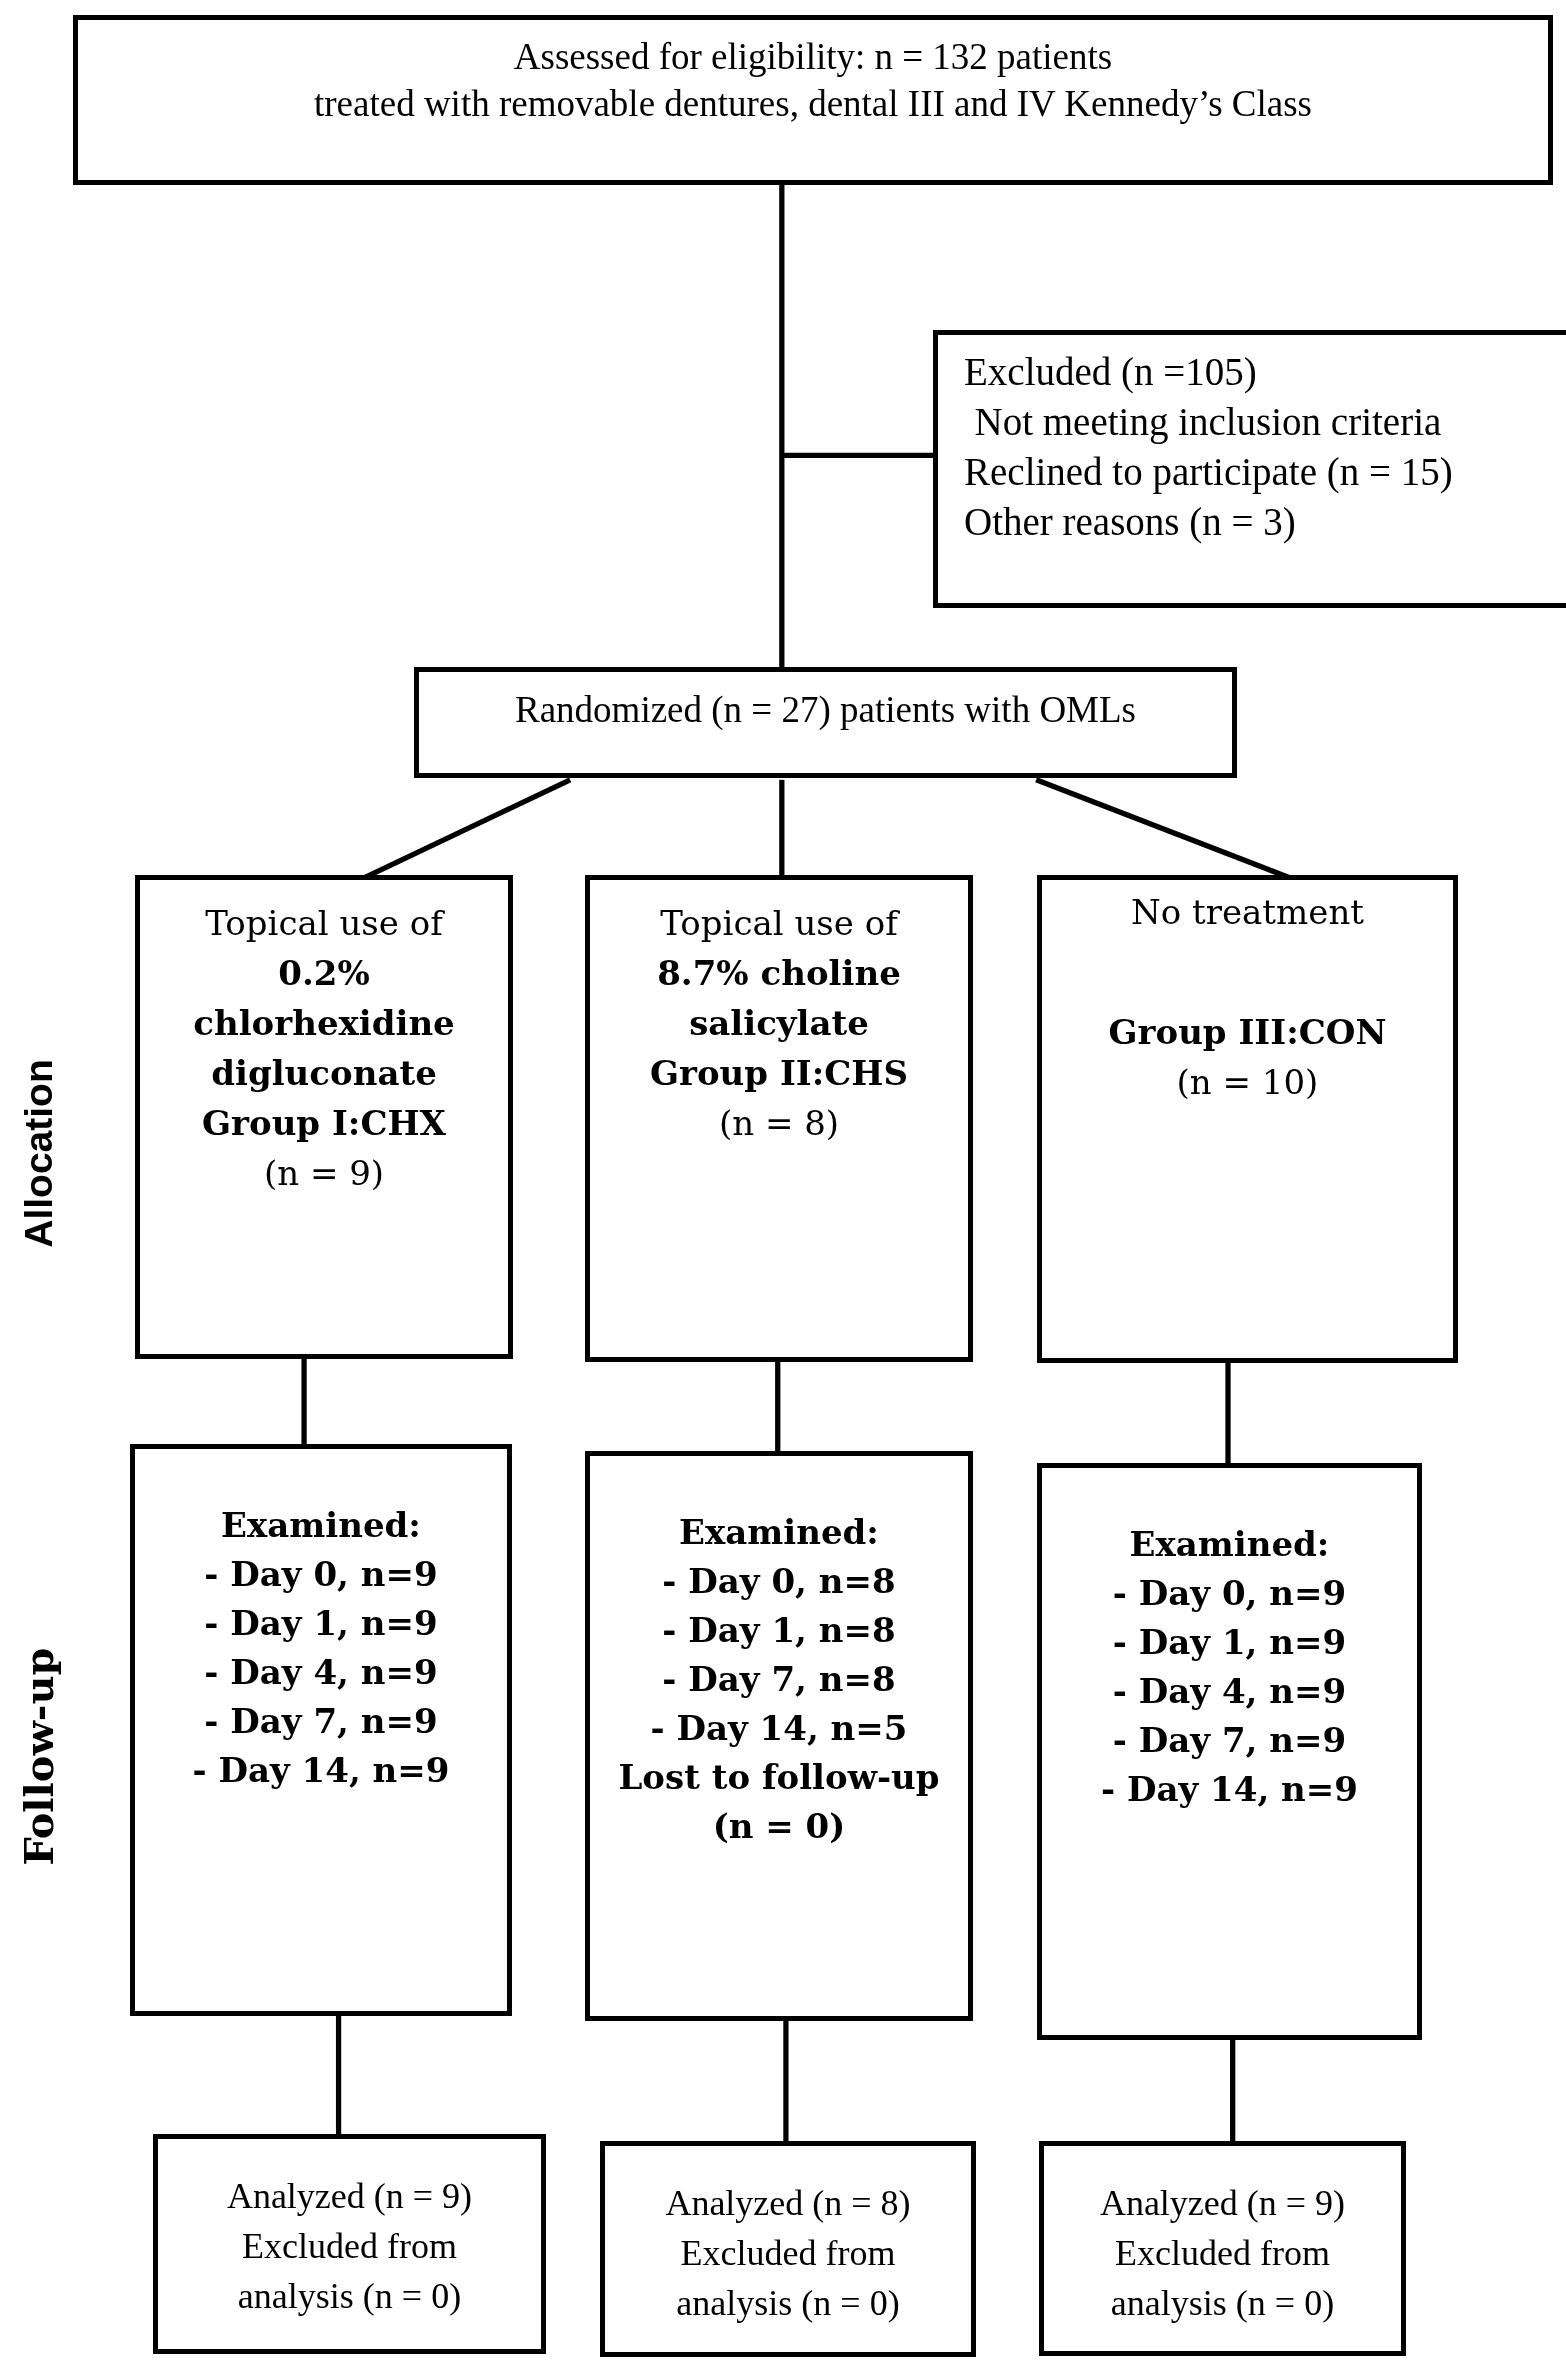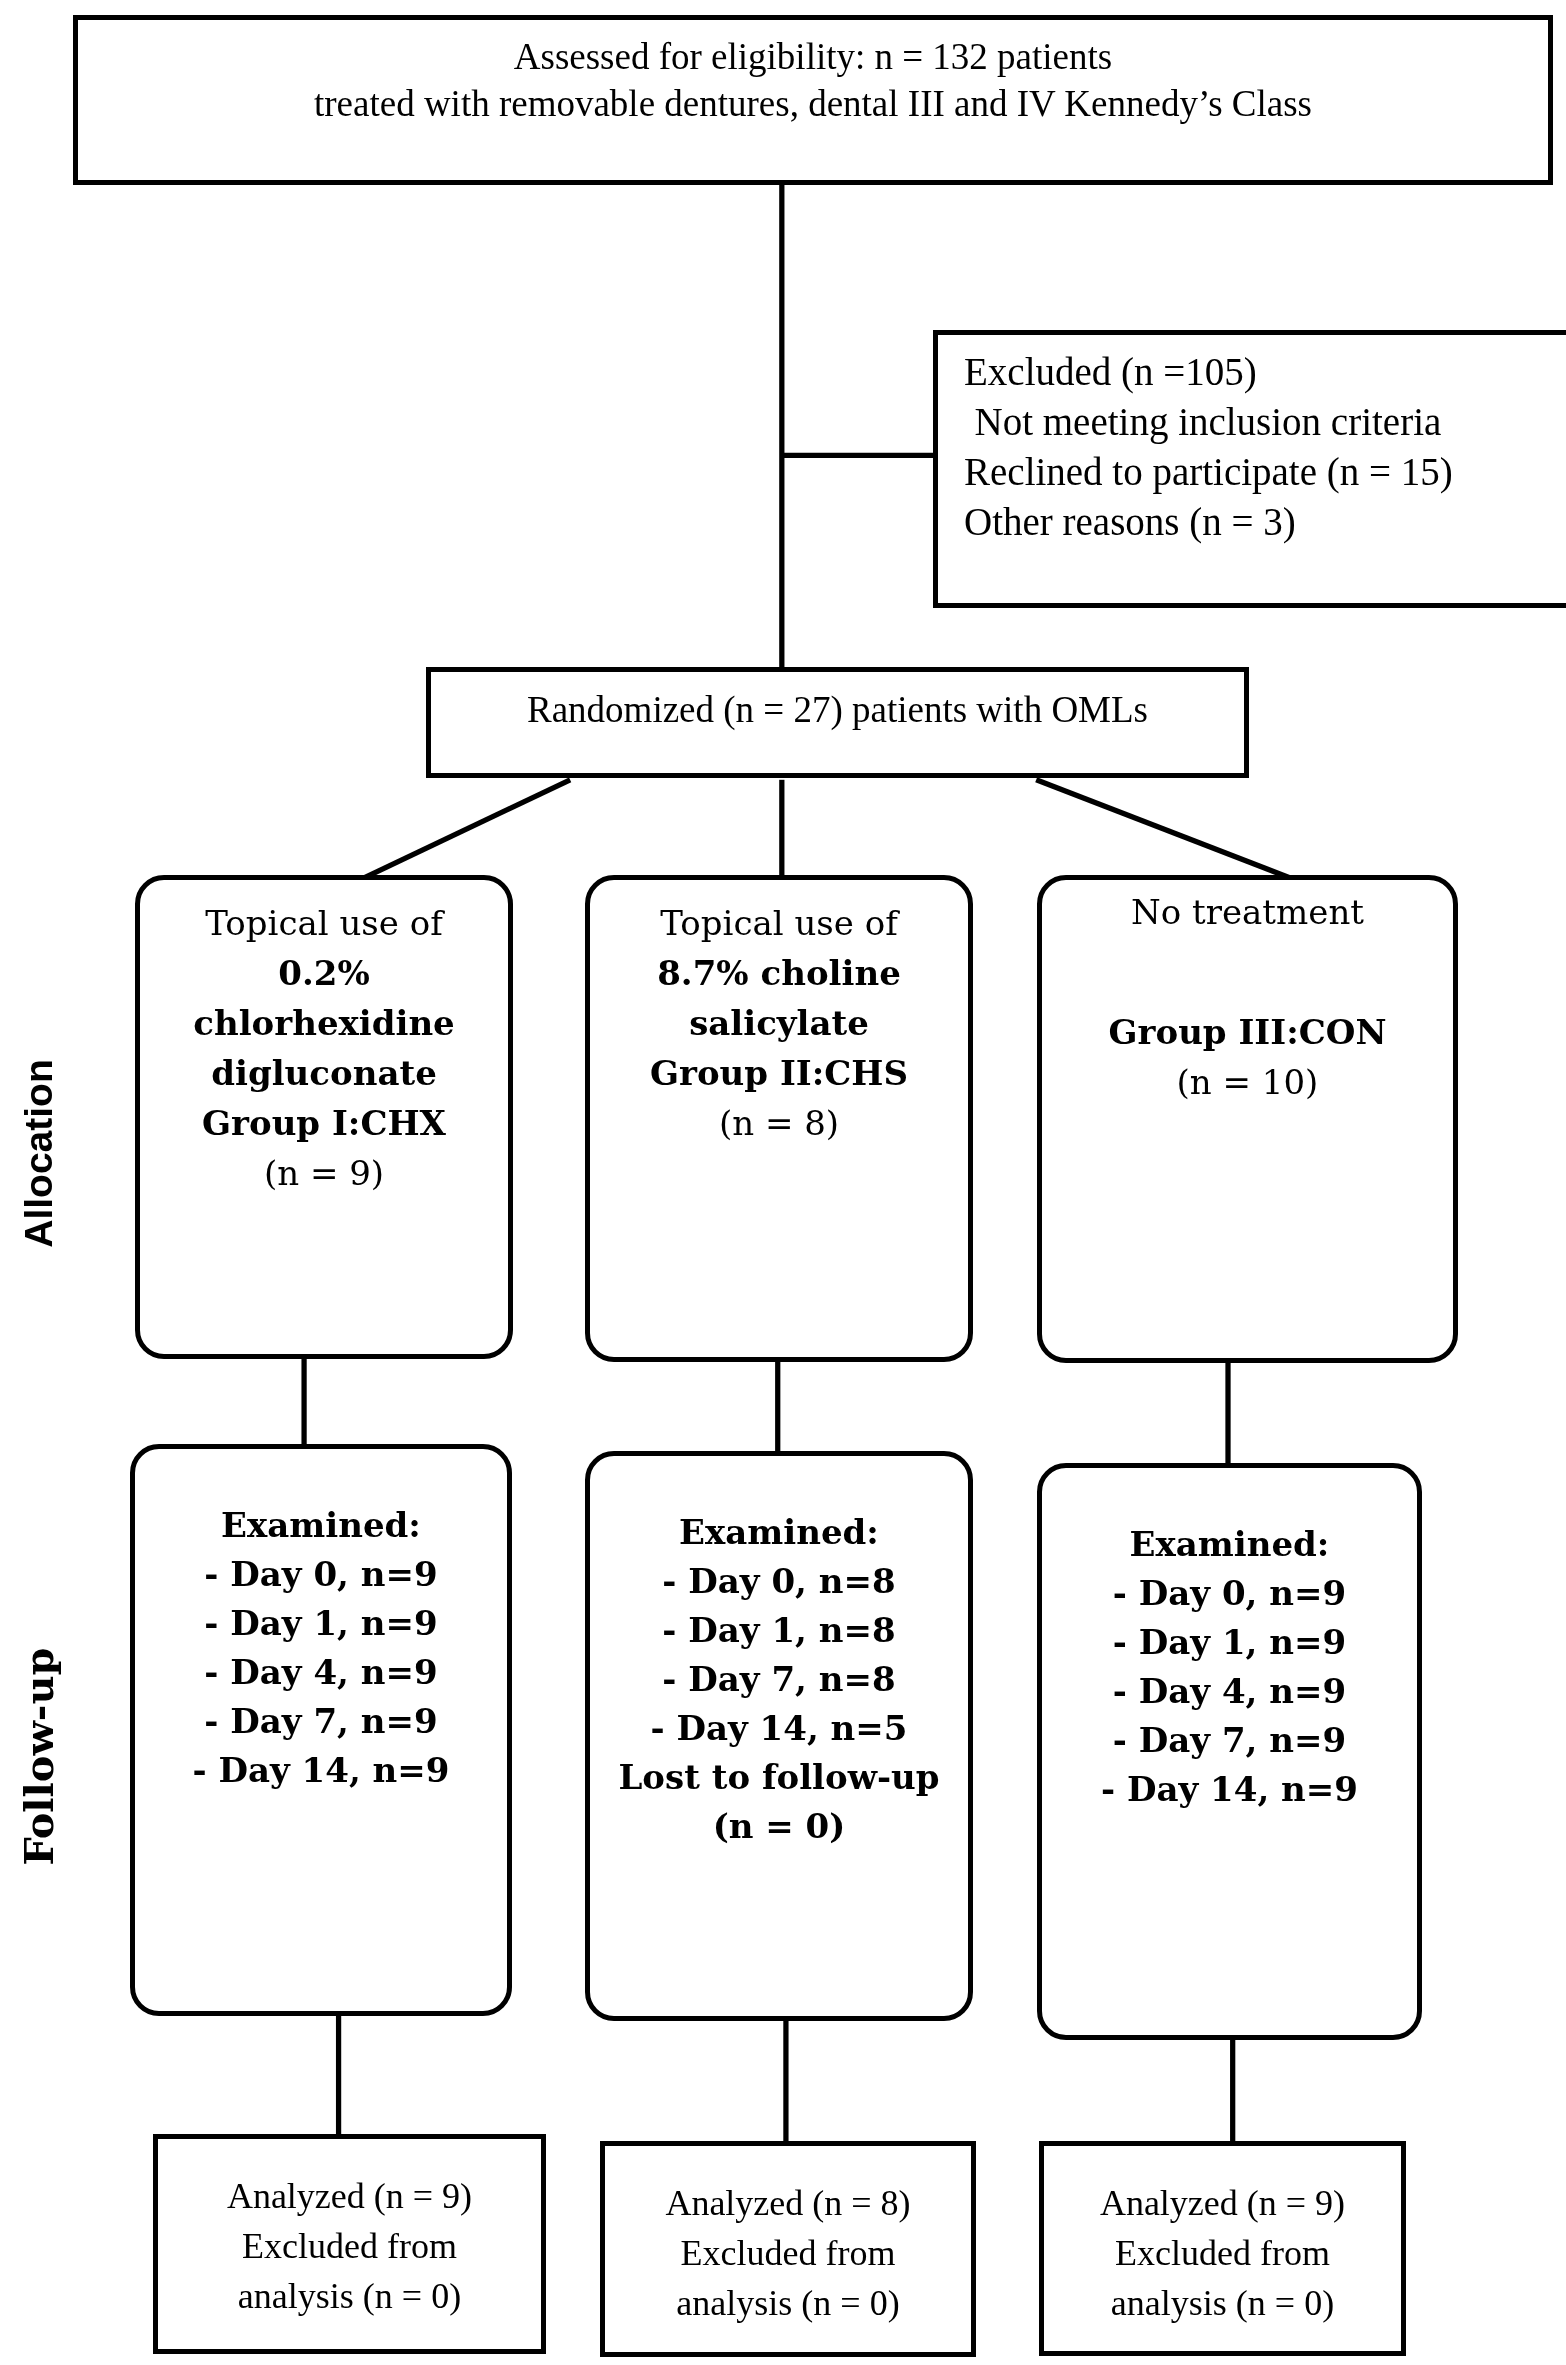--- a/index.html
+++ b/index.html
@@ -3,27 +3,27 @@
 <meta charset="utf-8">
 <style>
   html,body{margin:0;padding:0;background:#ffffff;}
   #canvas{position:relative;width:1566px;height:2366px;background:#ffffff;overflow:hidden;
           font-family:"Liberation Serif",serif;color:#000;}
   #wires{position:absolute;left:0;top:0;width:1566px;height:2366px;}
   .box{position:absolute;border:5.3px solid #000;background:#fff;box-sizing:border-box;text-align:center;}
   
   .t-serif{font-family:"Liberation Serif",serif;}
   
-  .b-serif{font-family:"DejaVu Serif",serif;border-radius:29px;}
+  .b-serif{font-family:"DejaVu Serif",serif;}
 
   #eligibility-box{left:73px;top:14.6px;width:1480px;height:170px;font-size:37px;line-height:47px;padding-top:13px;}
   #excluded-box{left:933px;top:330px;width:722px;height:278px;text-align:left;font-size:39px;line-height:50px;
                 padding:11.7px 11.7px 0 26px;}
   .indent1{padding-left:10.5px;}
-  #randomized-box{left:426px;top:667px;width:823px;height:111px;font-size:37px;line-height:47px;padding-top:14px;}
+  #randomized-box{left:414px;top:667px;width:823px;height:111px;font-size:37px;line-height:47px;padding-top:14px;}
 
   .alloc{font-size:34px;line-height:50px;padding-top:17.5px;}
   #alloc-chx{left:135px;top:875px;width:378px;height:484px;}
   #alloc-chs{left:585px;top:875px;width:388px;height:487px;}
   #alloc-con{left:1037px;top:875px;width:421px;height:488px;padding-top:7px;}
   .bold{font-weight:bold;}
   .spacer{height:70px;}
 
   .fup{font-size:34px;line-height:49px;font-weight:600;padding-top:52px;}
   #fup-chx{left:130px;top:1444px;width:382px;height:572px;}

